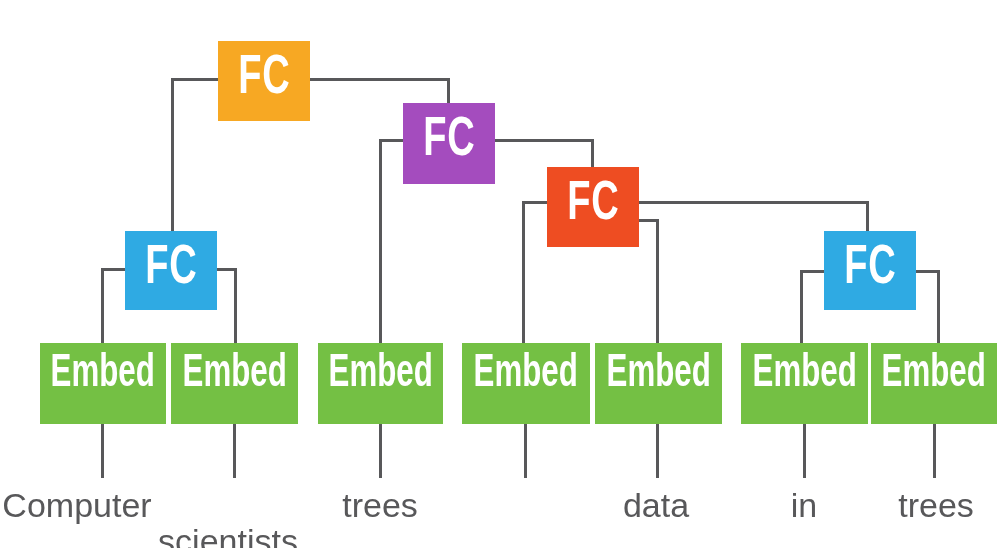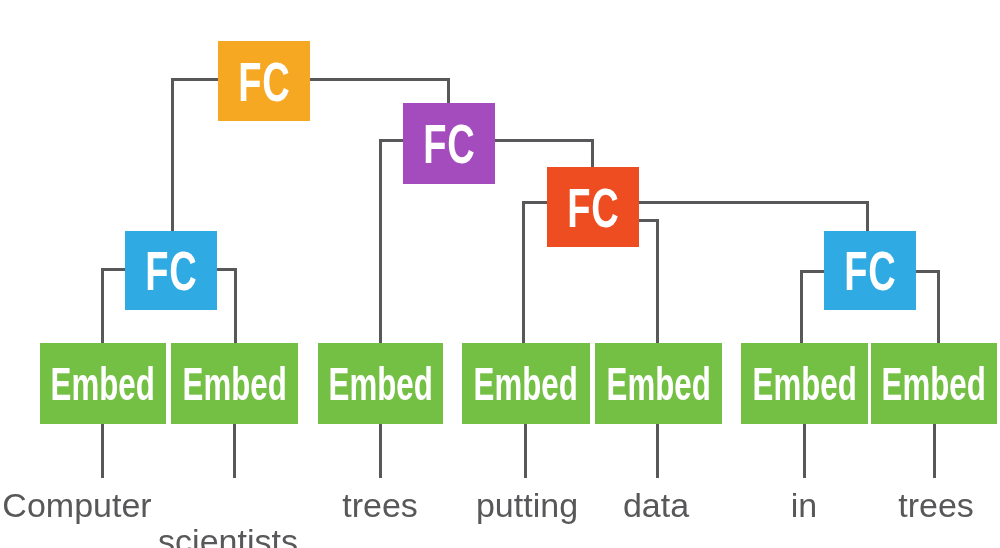--- a/index.html
+++ b/index.html
@@ -15,21 +15,20 @@
     overflow: hidden;
     font-family: "Liberation Sans", sans-serif;
   }
   .line {
     position: absolute;
     background: #58585a;
   }
   .node {
     position: absolute;
     display: flex;
-    align-items: center;
     justify-content: center;
   }
   .node .nlabel {
     color: #ffffff;
     font-weight: bold;
     transform: scaleX(0.68);
     transform-origin: 50% 50%;
     white-space: nowrap;
   }
   .fc .nlabel {
@@ -124,18 +123,17 @@
   <div class="node embed" style="left: 741px; top: 343px; width: 127px; height: 81px; background: rgb(116, 192, 68);">
     <span class="nlabel">Embed</span>
   </div>
   <div class="node embed" style="left: 871px; top: 343px; width: 126px; height: 81px; background: rgb(116, 192, 68);">
     <span class="nlabel">Embed</span>
   </div>
 
   <div class="word" style="left: -23px; color: rgb(88, 88, 90);">Computer</div>
   <div class="word" style="left: 128px; color: rgb(88, 88, 90); margin-top: 36px;">scientists</div>
   <div class="word" style="left: 280px; color: rgb(88, 88, 90);">trees</div>
-  <div class="word" style="left: 427px; color: rgb(88, 88, 90);">putting</div>
   <div class="word" style="left: 556px; color: rgb(88, 88, 90);">data</div>
   <div class="word" style="left: 704px; color: rgb(88, 88, 90);">in</div>
   <div class="word" style="left: 836px; color: rgb(88, 88, 90);">trees</div>
 
 </div>
 
 </body></html>

